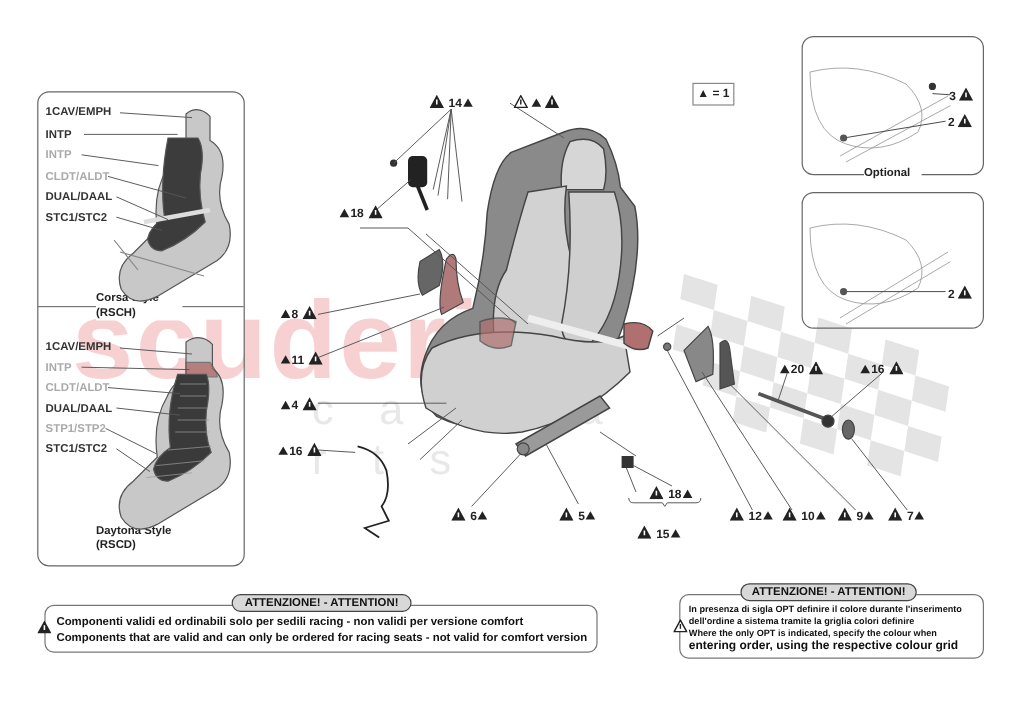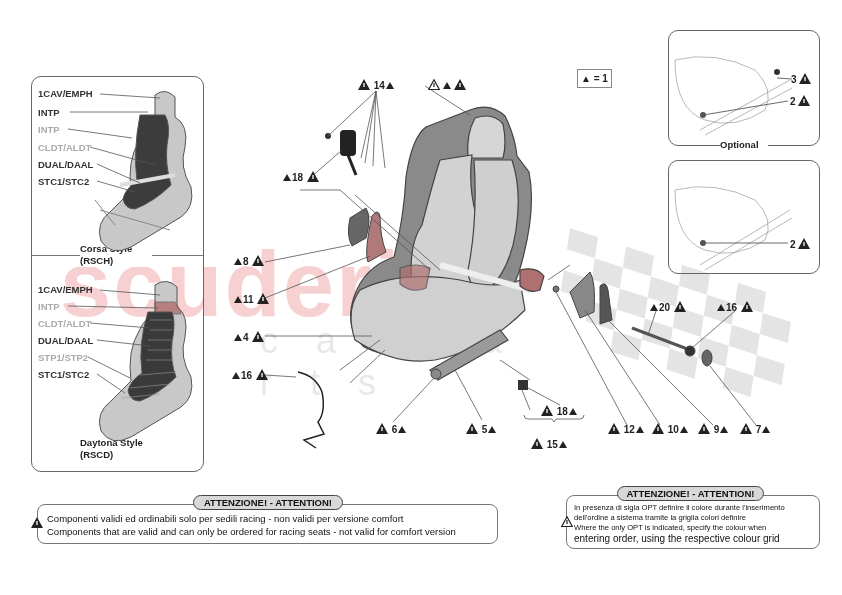--- a/index.html
+++ b/index.html
@@ -10,21 +10,21 @@
   .lbl .num { margin:0 1px; }
   .tri { display:inline-block; width:0; height:0; border-left:4px solid transparent; border-right:4px solid transparent; border-bottom:7px solid #222; vertical-align:0px; }
   .warn { display:inline-block; width:12px; height:11px; vertical-align:-1px; }
   .code { position:absolute; font-weight:bold; font-size:9.5px; white-space:nowrap; }
   .code.dark { color:#333; }
   .code.light { color:#aaa; }
   .panel { position:absolute; border:1px solid #666; border-radius:10px; }
   .panel-title { position:absolute; font-weight:bold; font-size:9.5px; text-align:left; background:#fff; color:#222; line-height:12px; }
   .attn-head { position:absolute; font-weight:bold; background:#d8d8d8; border:1px solid #444; border-radius:8px; text-align:center; color:#111; }
   .attn-box { position:absolute; border:1px solid #777; border-radius:8px; }
-  .attn-text { position:absolute; font-weight:normal; color:#111; white-space:nowrap; }
+  .attn-text { position:absolute; font-weight:bold; color:#111; white-space:nowrap; }
   svg.overlay { position:absolute; left:0; top:0; }
 </style>
 </head>
 <body>
 
 <div class="abs" style="left:60px;top:238px;width:500px;height:110px;">
   <div style="position:absolute;left:0;top:-6px;font-size:92px;font-weight:bold;color:#f6caca;letter-spacing:2px;opacity:0.85;">scuderia</div>
   <div style="position:absolute;left:200px;top:82px;font-size:36px;color:#e8e8e8;letter-spacing:14px;">c a r p a r t s</div>
 </div>
 

